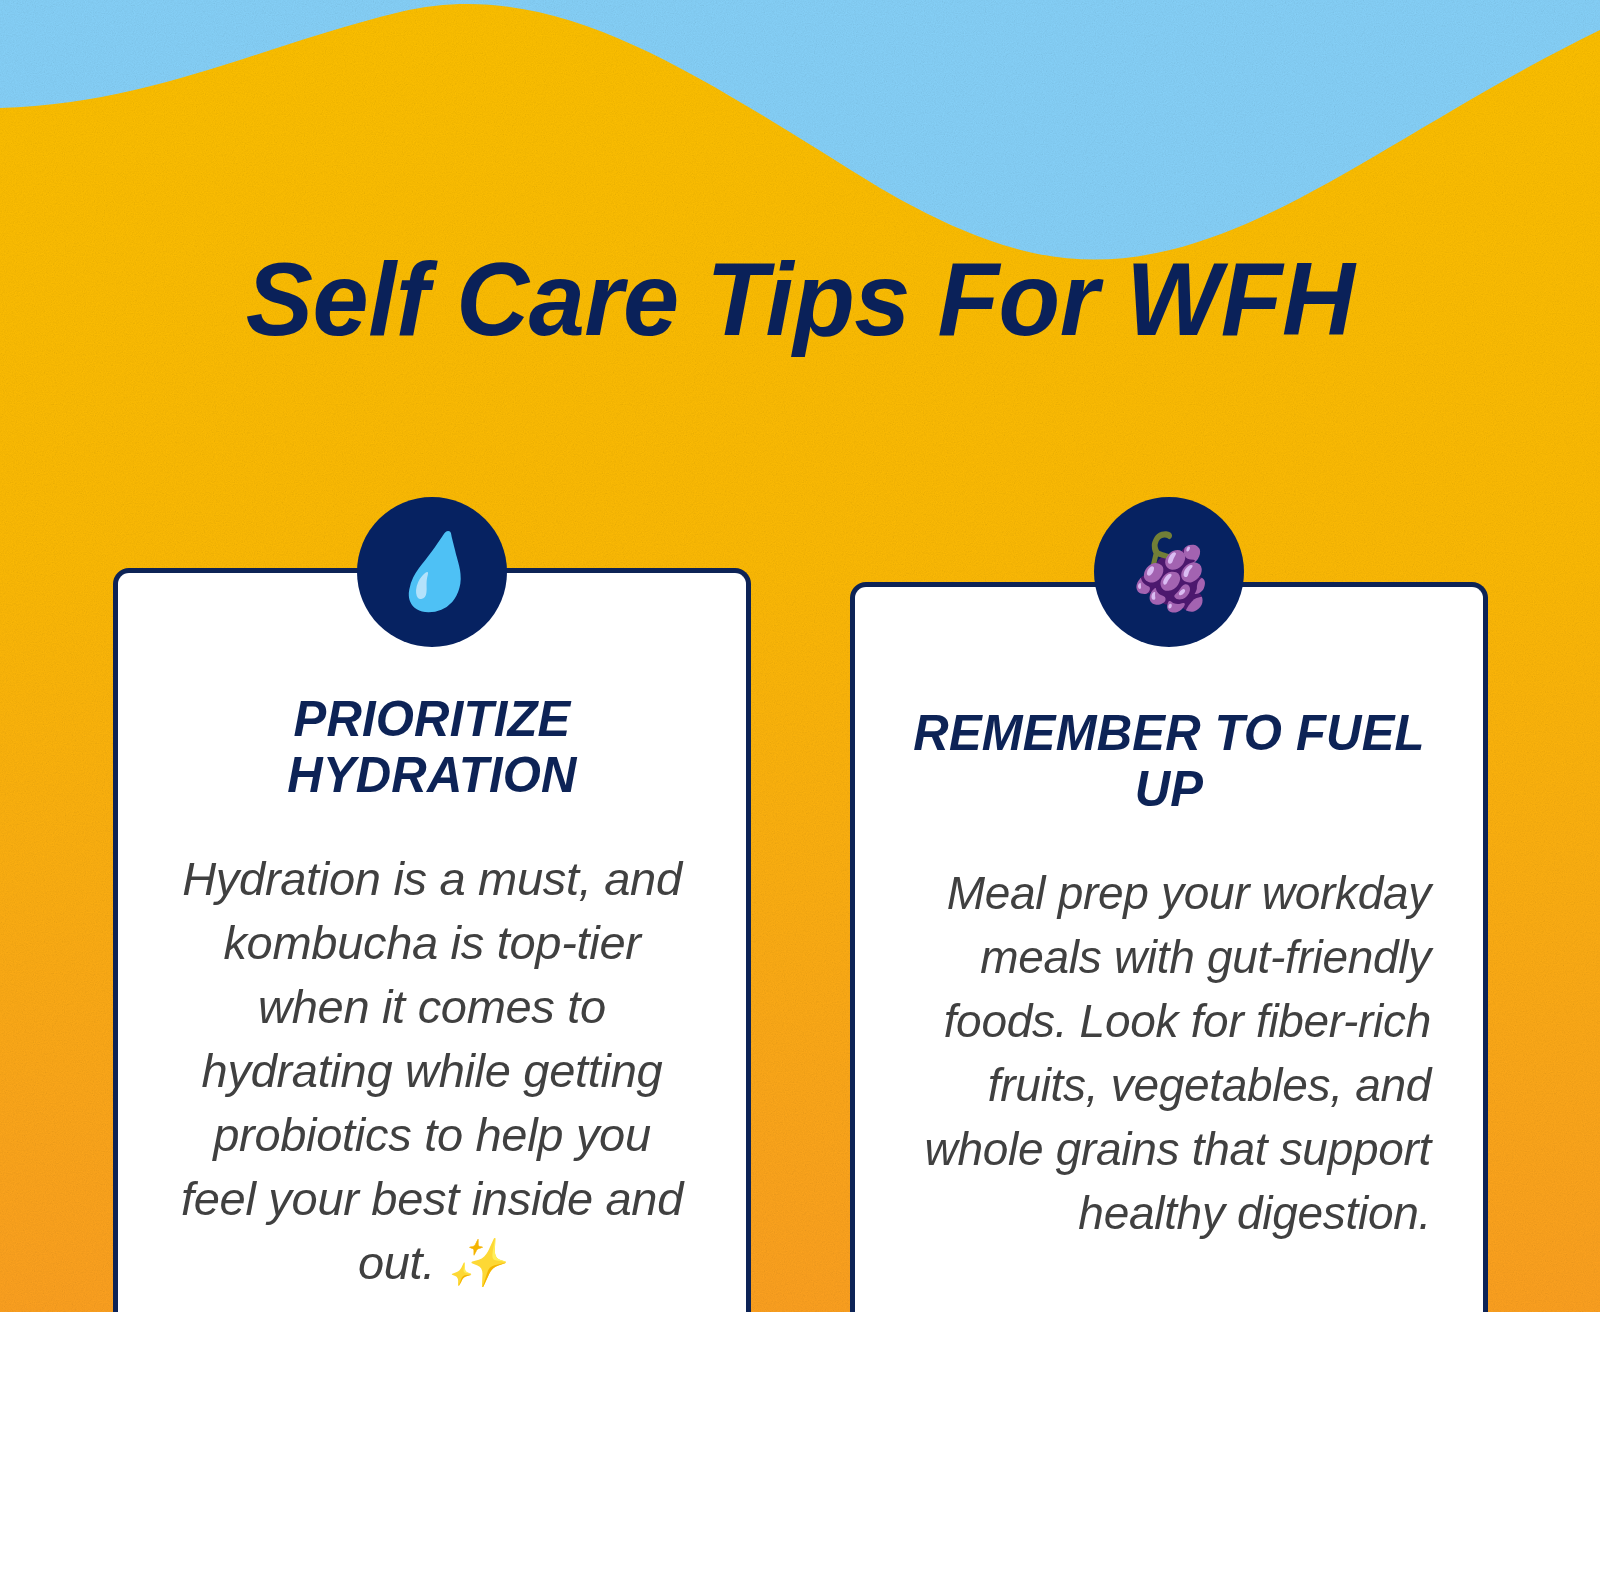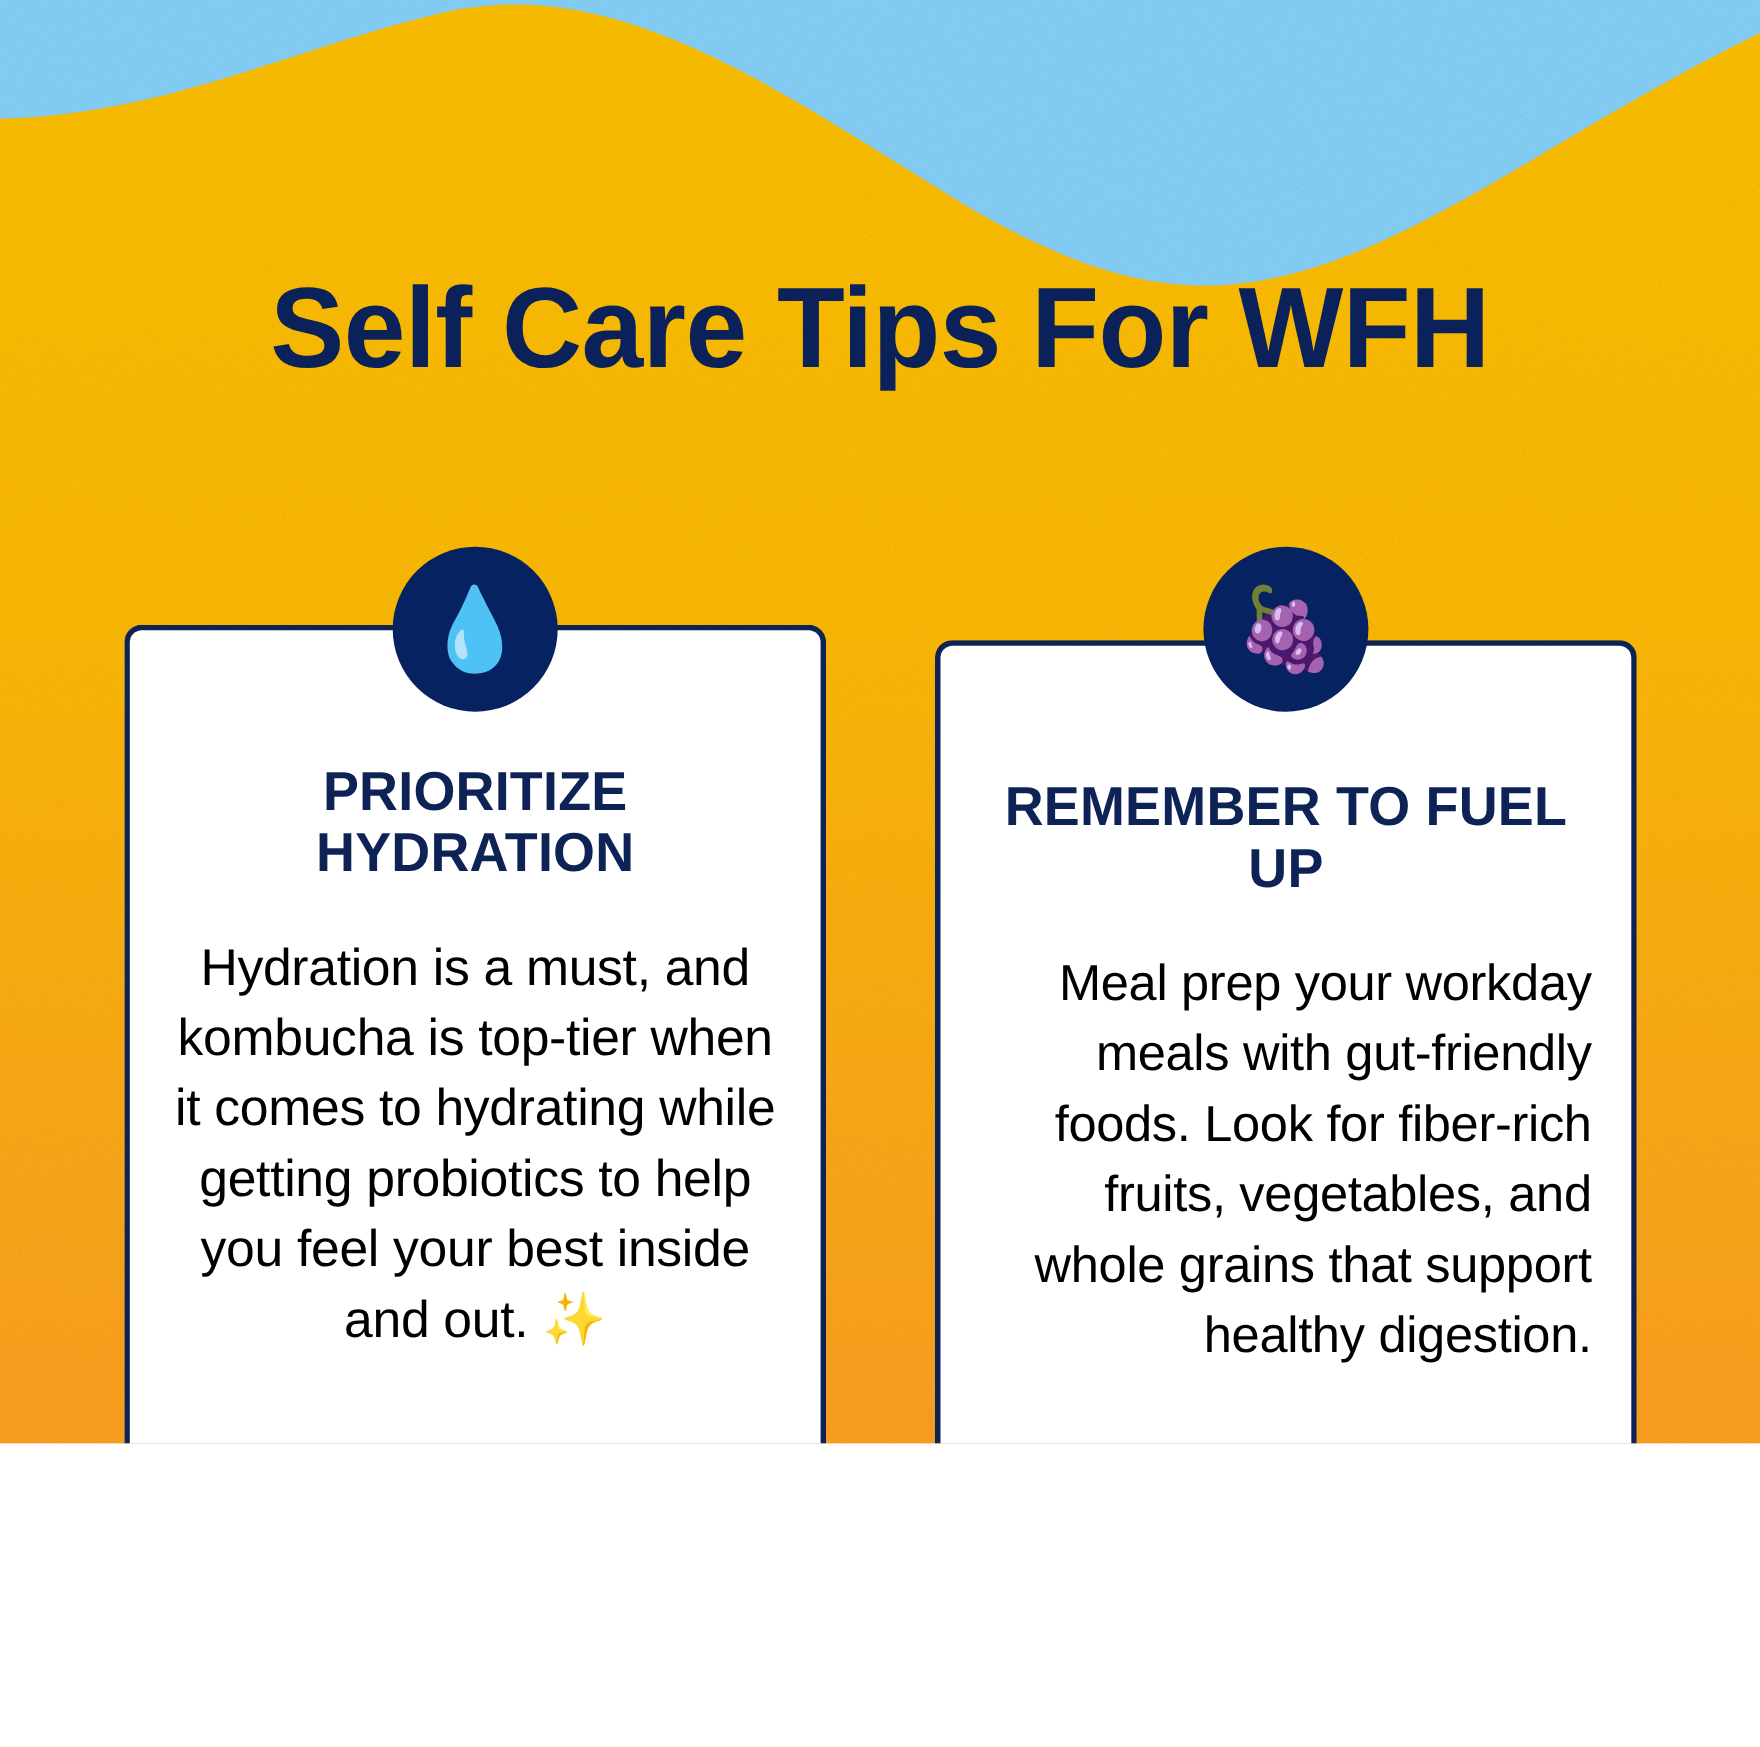--- a/index.html
+++ b/index.html
@@ -13,20 +13,21 @@
     font-family: "Liberation Sans", sans-serif;
     overflow: hidden;
   }
 
   #infographic {
     position: relative;
     width: 1600px;
     height: 1312px;
     overflow: hidden;
     background: #87d3fb;
+    font-style: italic;
   }
 
   
   .bg-sky {
     position: absolute;
     inset: 0;
     background: #87d3fb;
   }
   .bg-wave-wrap {
     position: absolute;
@@ -114,27 +115,27 @@
     font-size: 50px;
     line-height: 56px;
     letter-spacing: 0.2px;
     margin: 0 0 44px 0;
     text-transform: uppercase;
     transform: scaleX(0.98);
   }
   .card-2 .card-heading { margin-bottom: 44px; }
 
   .card-body {
-    color: #000000;
+    color: #404040;
     font-family: "Liberation Sans", sans-serif;
     font-weight: 400;
     font-size: 47px;
     line-height: 64px;
     letter-spacing: -0.3px;
-    margin: 0;
+    margin: 16px;
   }
   .card-2 .card-body { font-size: 46px; text-align: right; }
 </style>
 </head>
 <body>
 
 <div id="infographic">
 
   <div class="bg-sky"></div>
 

